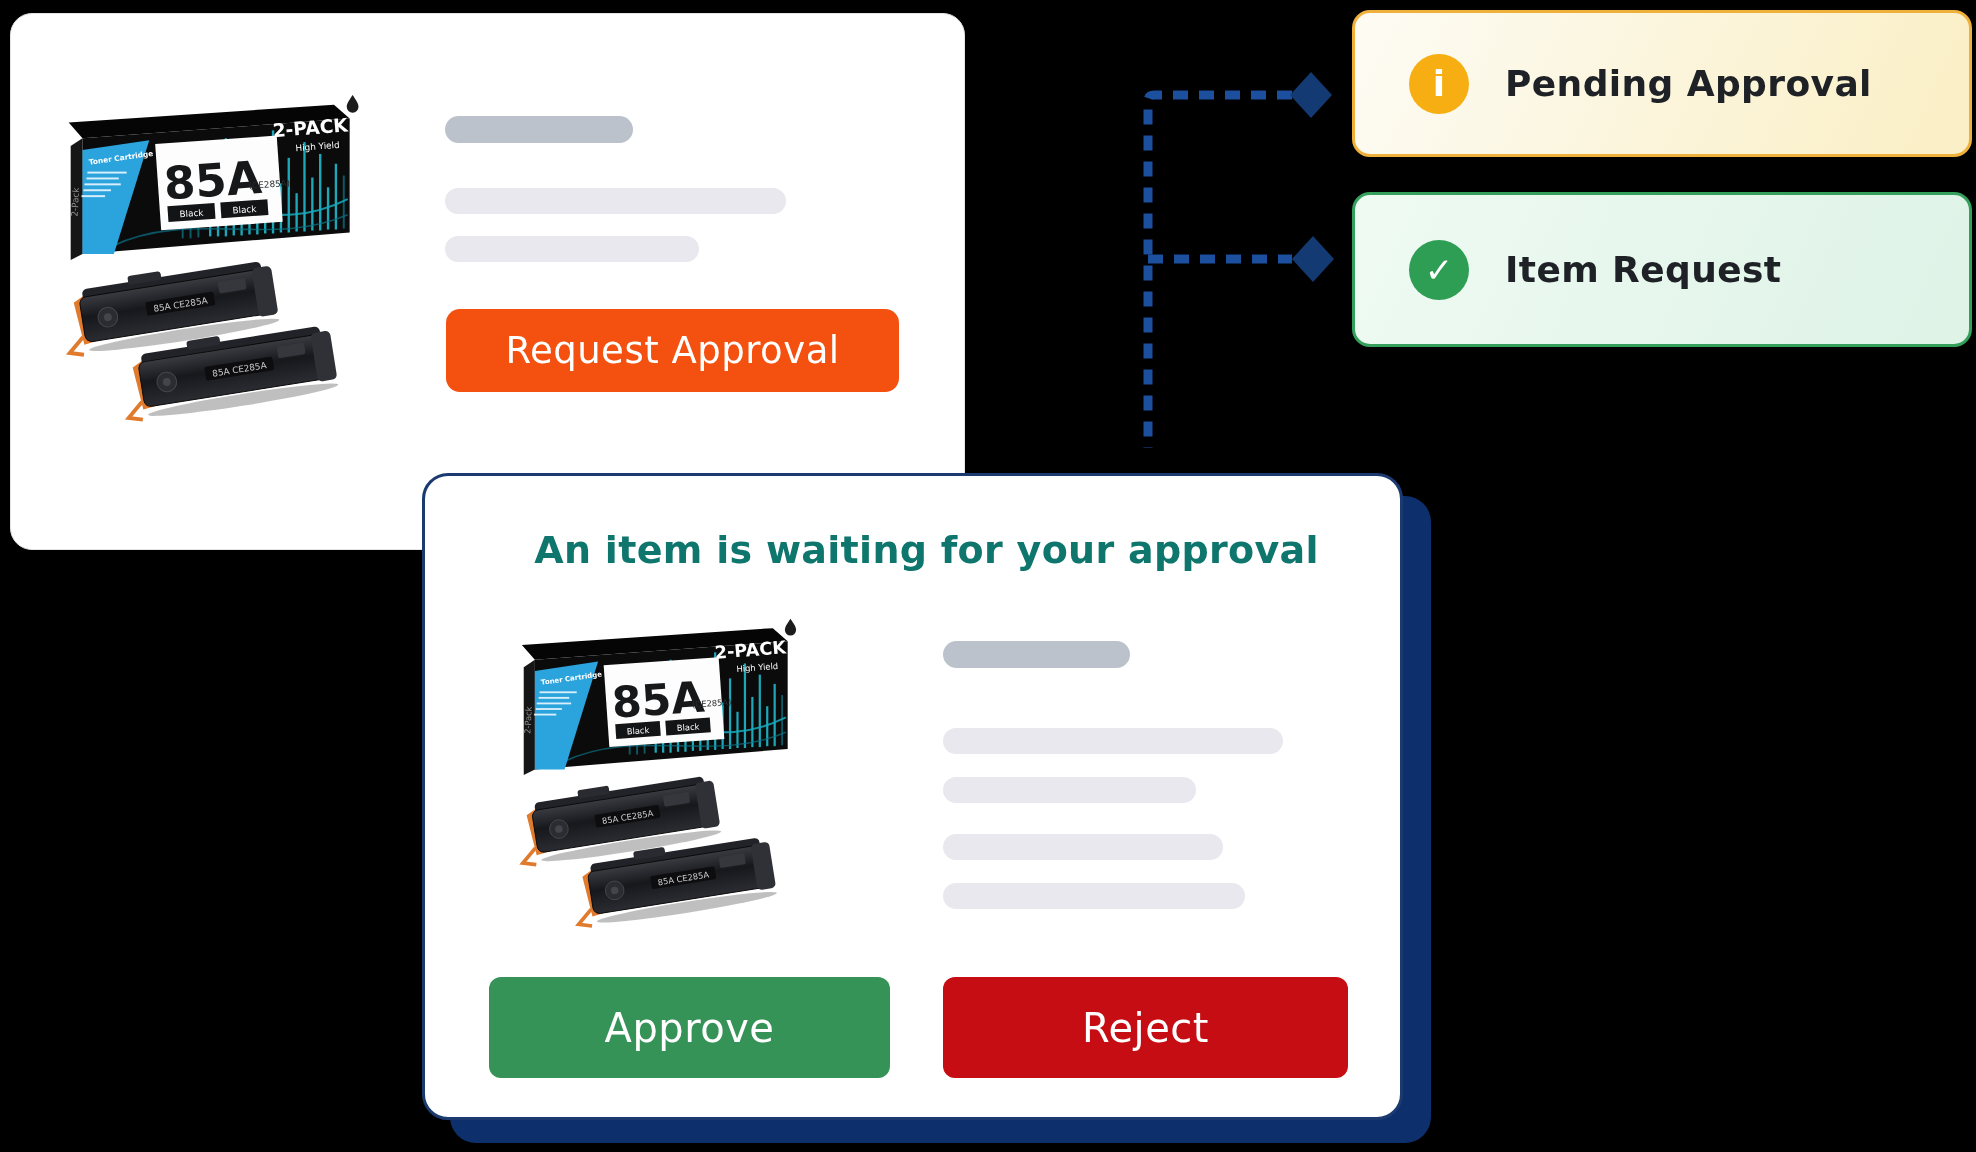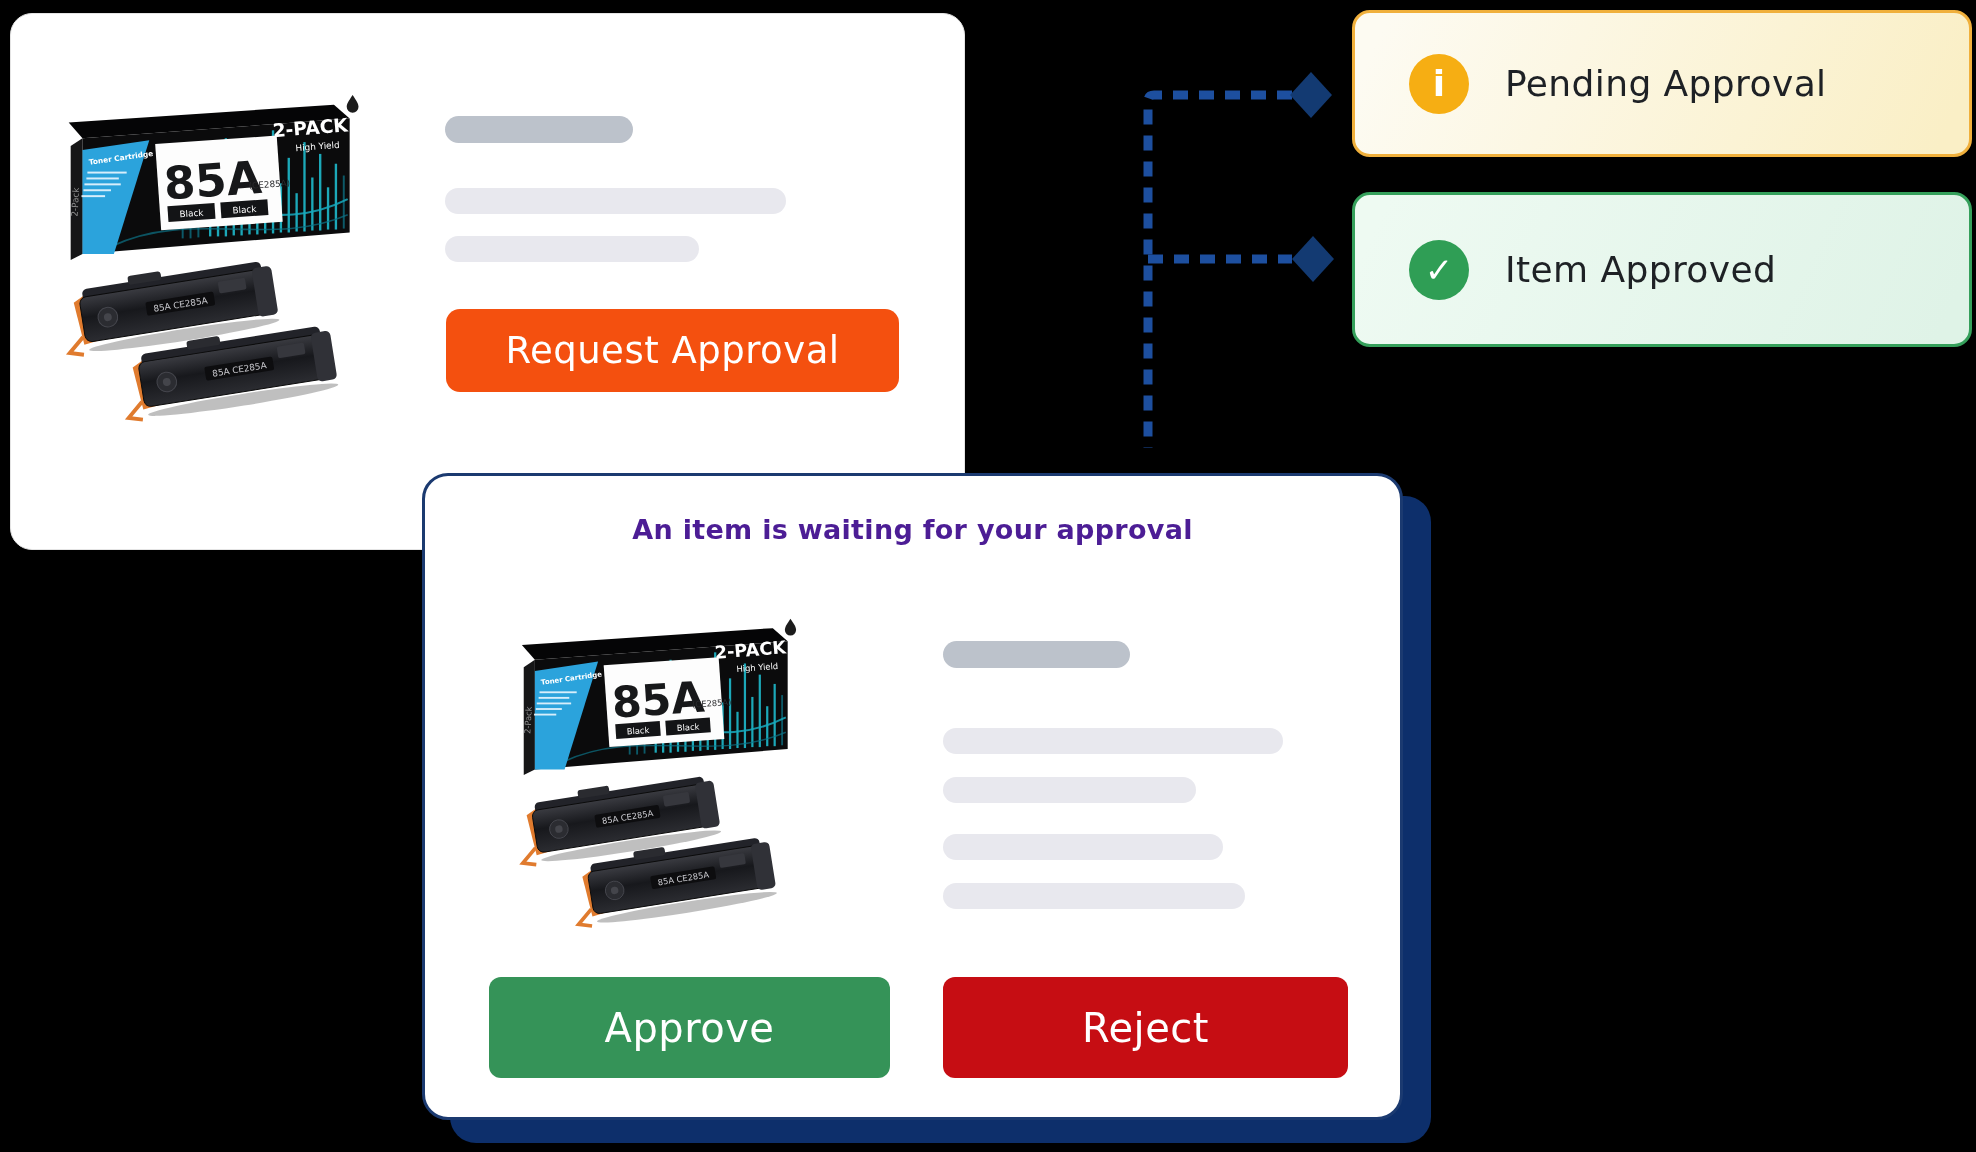--- a/index.html
+++ b/index.html
@@ -29,28 +29,28 @@
   .status{position:absolute;left:1352px;width:620px;border-radius:18px;display:flex;
           align-items:center;gap:36px;padding-left:54px;box-sizing:border-box;}
   .pending{top:10px;height:147px;border:3px solid #F0B03C;
            background:linear-gradient(115deg,#FDFBF2 5%,#FAEFC6 95%);}
   .approved{top:192px;height:155px;border:3px solid #35A05B;
             background:linear-gradient(115deg,#EEFAF2 5%,#DFF3E7 95%);}
   .status-icon{width:60px;height:60px;border-radius:50%;flex:0 0 auto;display:flex;
                align-items:center;justify-content:center;color:#fff;font-weight:bold;}
   .status-icon.info{background:#F6AE13;font-size:36px;}
   .status-icon.check{background:#2F9E55;font-size:34px;}
-  .status-label{font-size:36px;font-weight:400;color:#1E2125;letter-spacing:.4px;}
+  .status-label{font-size:36px;font-weight:700;color:#1E2125;letter-spacing:.4px;}
 
   
   .modal{position:absolute;left:422px;top:473px;width:981px;height:647px;background:#fff;
          border:3px solid #1B3A70;border-radius:26px;box-sizing:border-box;
          box-shadow:28px 23px 0 0 #0D2F6B;}
-  .modal-title{position:absolute;left:0;top:38px;width:100%;margin:0;text-align:center;
-               font-size:27px;font-weight:700;color:#4c1d95;letter-spacing:.3px;}
+  .modal-title{position:absolute;left:0;top:38px;width:100%;margin:14px;text-align:center;
+               font-size:38px;font-weight:700;color:#0f766e;letter-spacing:.3px;}
   .product-lg{left:82px;top:132px;width:316px;height:334px;}
   .modal-line-a{left:518px;top:165px;width:187px;}
   .modal-line-b{left:518px;top:252px;width:340px;}
   .modal-line-c{left:518px;top:301px;width:253px;}
   .modal-line-d{left:518px;top:358px;width:280px;}
   .modal-line-e{left:518px;top:407px;width:302px;}
   .approve{left:64px;top:501px;width:401px;height:101px;background:#359358;
            border-radius:12px;font-size:40px;font-weight:400;}
   .reject{left:518px;top:501px;width:405px;height:101px;background:#C60D13;
           border-radius:12px;font-size:40px;font-weight:400;}
@@ -172,21 +172,21 @@
     <span class="status-icon info">
       <span>i</span>
     </span>
     <span class="status-label">Pending Approval</span>
   </aside>
 
   <aside class="status approved">
     <span class="status-icon check">
       <span>✓</span>
     </span>
-    <span class="status-label">Item Approved</span>
+    <span class="status-label">Item Request</span>
   </aside>
 
   <section class="modal">
     <h1 class="modal-title">An item is waiting for your approval</h1>
     <svg class="product product-lg" viewBox="0 0 340 348">
       <use href="#product"></use>
     </svg>
     <div class="line dark modal-line-a"></div>
     <div class="line modal-line-b"></div>
     <div class="line modal-line-c"></div>

